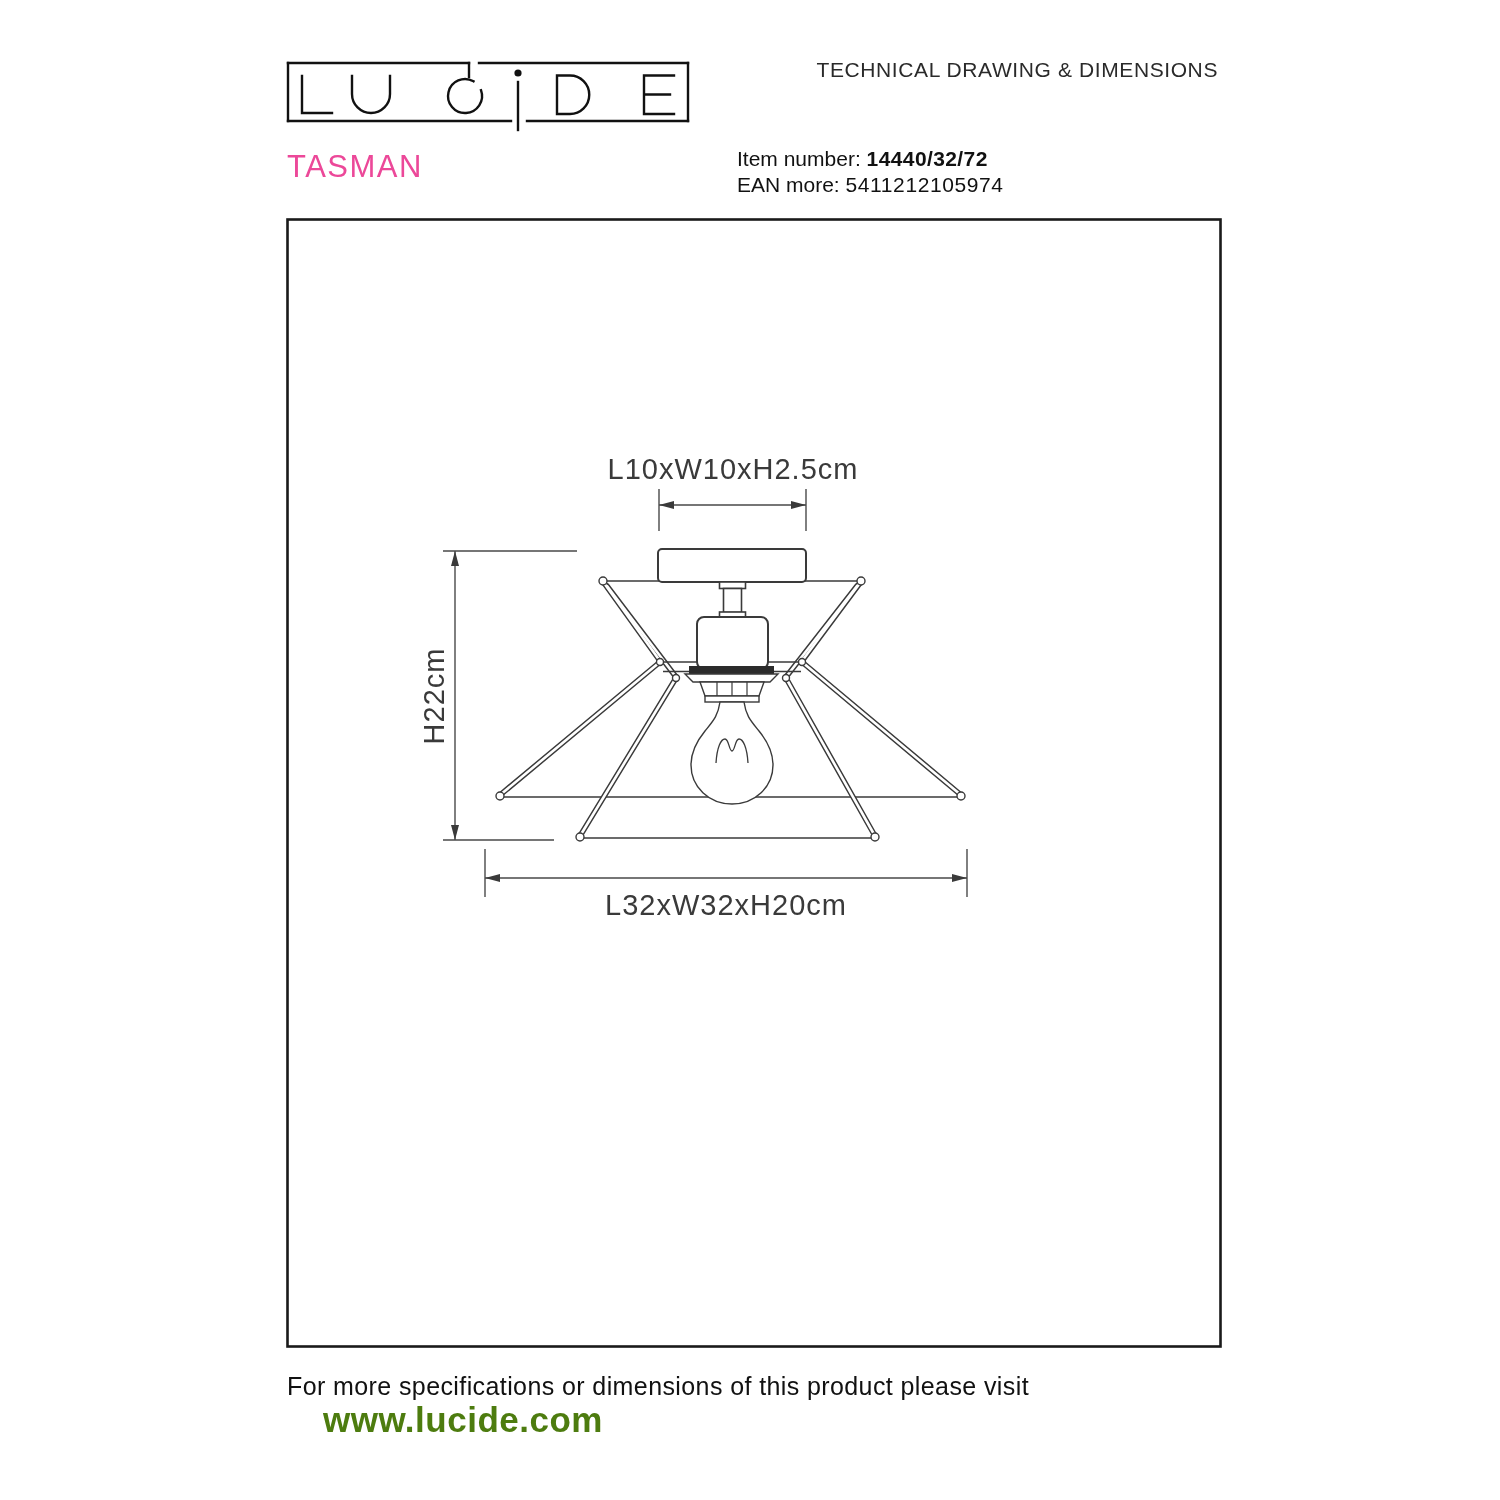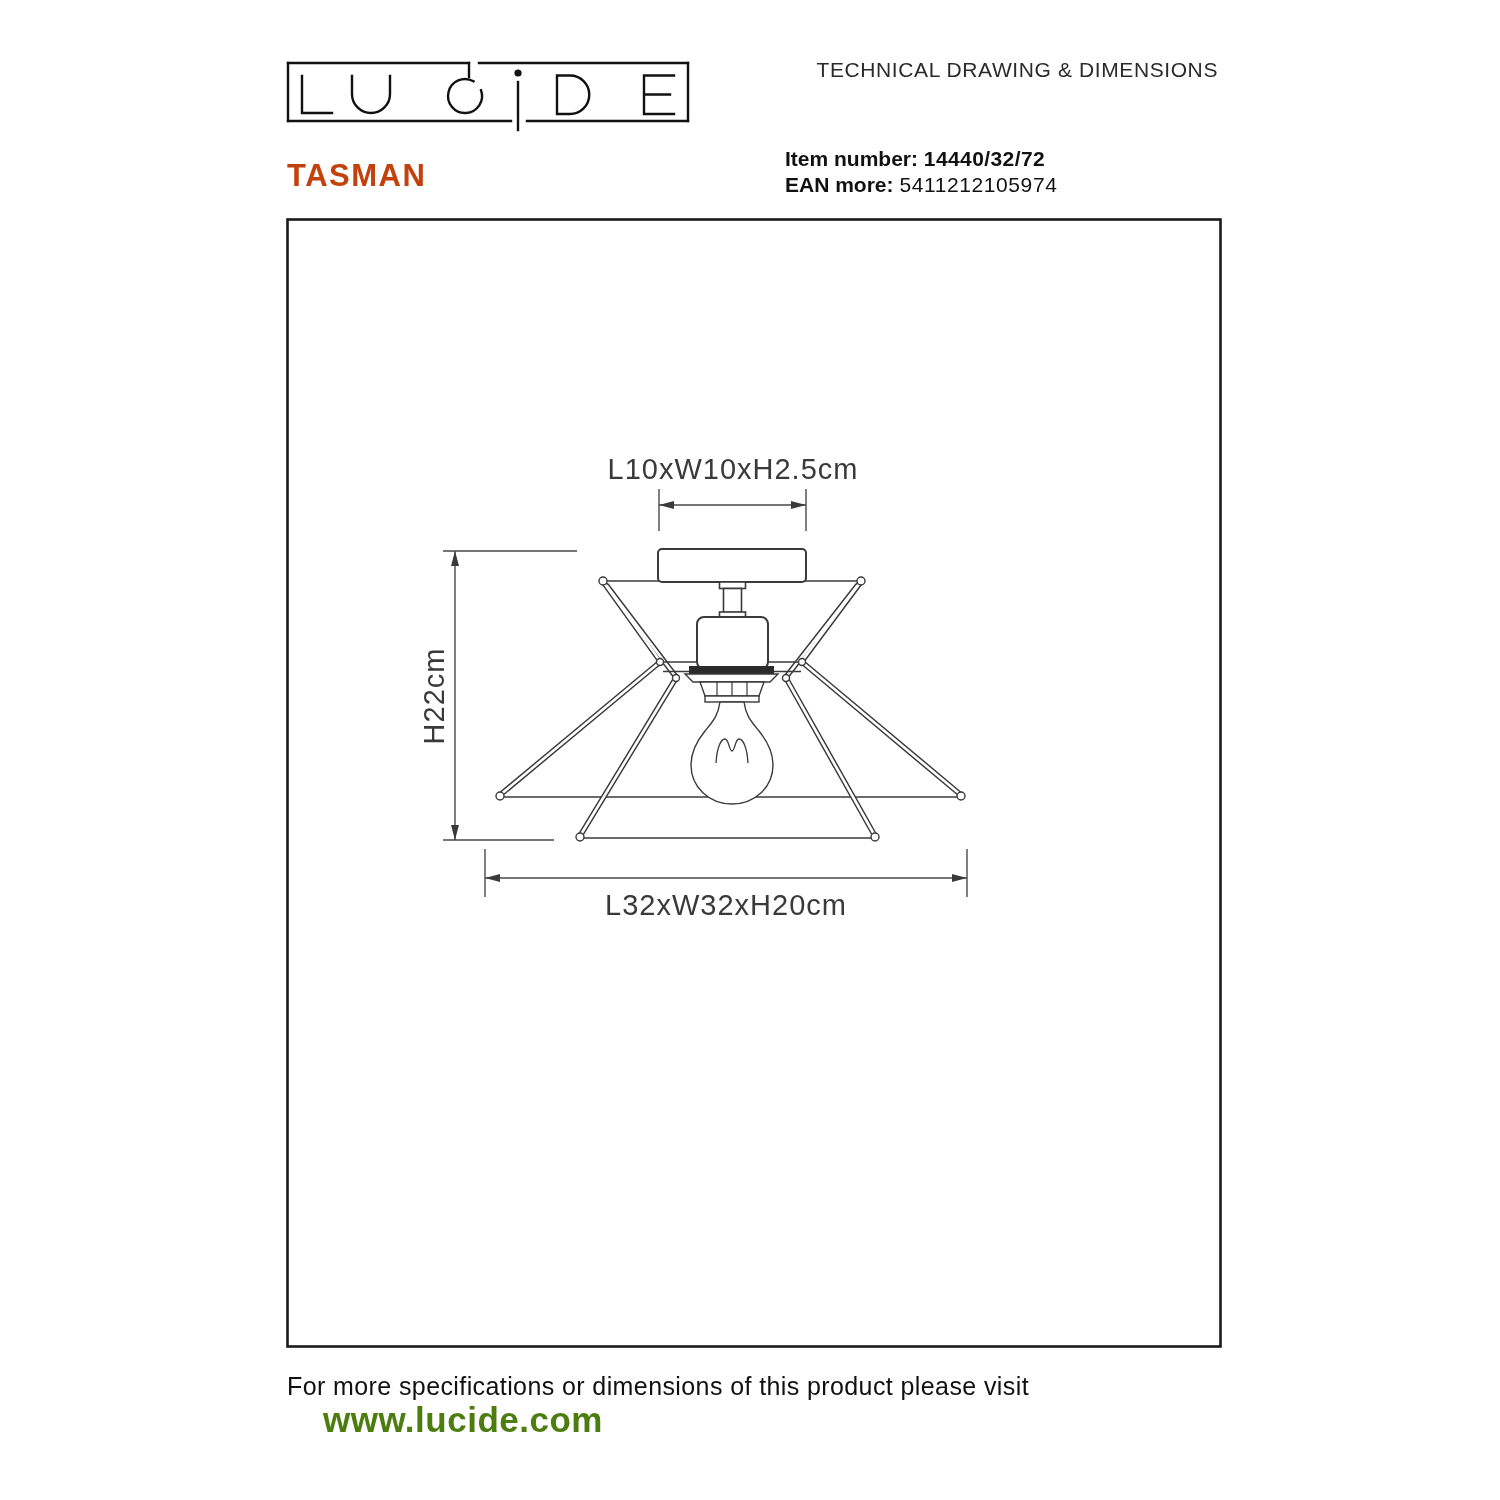--- a/index.html
+++ b/index.html
@@ -11,25 +11,25 @@
     color:#1c1c1c;
     overflow:hidden;
   }
   .abs{position:absolute;}
   .doc-title{
     left:0;top:58px;width:1218px;
     text-align:right;
     font-size:21px;letter-spacing:.6px;color:#2a2a2a;
   }
   .product-name{
-    left:287px;top:158px;
-    font-size:31px;font-weight:bold;letter-spacing:1.5px;color:#c2410c;
+    left:287px;top:149px;
+    font-size:31px;font-weight:normal;letter-spacing:1.5px;color:#ec4899;
   }
   .codes{left:737px;top:146px;font-size:21px;line-height:26px;color:#111;}
-  .codes .lbl{font-weight:bold;margin-left:48px;}
+  .codes .lbl{font-weight:normal;}
   .codes .val-bold{font-weight:bold;letter-spacing:.4px;}
   .codes .val{font-weight:normal;letter-spacing:.6px;}
   .footer-1{
     left:287px;top:1372px;
     font-size:25px;font-weight:normal;letter-spacing:.4px;color:#111;
   }
   .footer-2{
     left:287px;top:1400px;
     font-size:35px;font-weight:bold;letter-spacing:.5px;color:#111;
     text-decoration:none;

